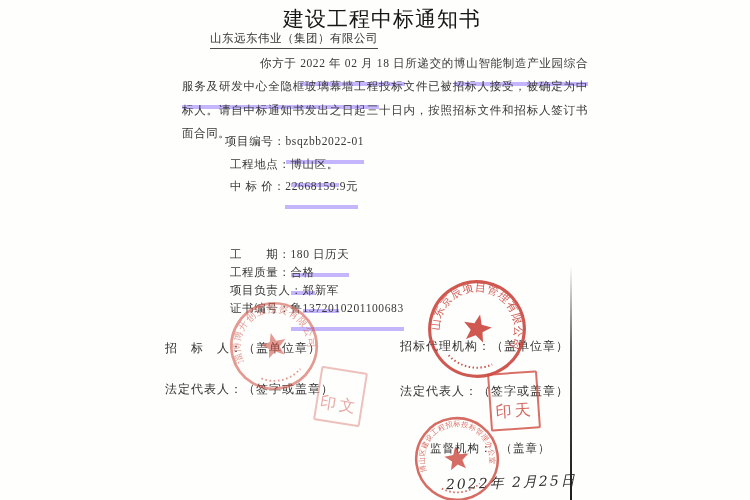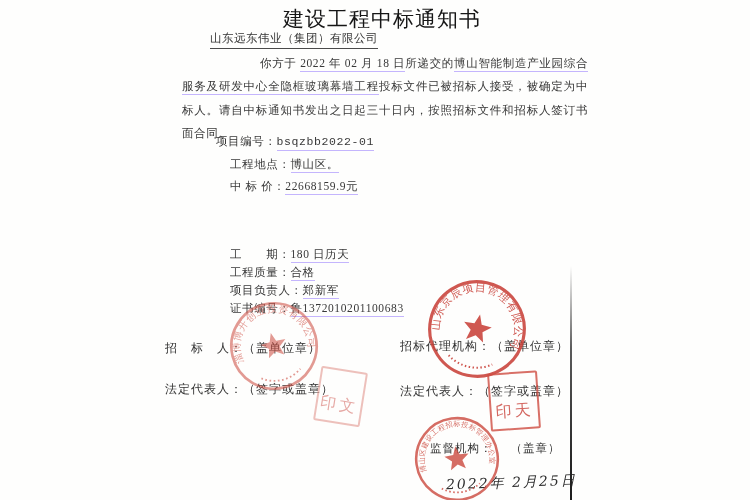--- a/index.html
+++ b/index.html
@@ -16,21 +16,21 @@
   }
   .recipient{
     position:absolute;left:210px;top:31px;font-size:11.5px;color:#353535;
     border-bottom:1px solid #4a4a4a;padding-bottom:2px;letter-spacing:.5px;
   }
   .para{
     position:absolute;left:182px;top:52px;width:406px;
     font-size:11.5px;line-height:23.4px;color:#383838;
     text-align:justify;text-indent:78px;letter-spacing:.6px;
   }
-  .u{border-bottom:1px solid #c4b5fd;padding-bottom:2px;}
+  .u{border-bottom:4px solid #c4b5fd;padding-bottom:13px;}
   .row{position:absolute;font-size:11.5px;color:#383838;white-space:nowrap;letter-spacing:.6px;}
   .scale{
     position:absolute;left:209px;top:195px;width:402px;
     font-size:11.5px;line-height:18.4px;color:#383838;
     text-align:justify;text-indent:21px;letter-spacing:.4px;
   }
   .sig{position:absolute;font-size:12px;color:#333;white-space:nowrap;letter-spacing:1px;}
   .date{
     position:absolute;left:446px;top:474px;font-size:14px;color:#2e2e2e;
     font-style:italic;letter-spacing:2px;transform:rotate(-2deg);
@@ -59,21 +59,21 @@
 <body>
 
 <div class="doc">
 
   <div class="title">建设工程中标通知书</div>
 
   <div class="recipient">山东远东伟业（集团）有限公司</div>
 
   <div class="para"><span>你方于 </span><span class="u">2022 年 02 月 18 日</span><span>所递交的</span><span class="u">博山智能制造产业园综合服务及研发中心全隐框玻璃幕墙工程</span><span>投标文件已被招标人接受，被确定为中标人。请自中标通知书发出之日起三十日内，按照招标文件和招标人签订书面合同。</span></div>
 
-  <div class="row" style="left:216px;top:134px;font-family:Liberation Mono, monospace;"><span>项目编号：</span><span class="u">bsqzbb2022-01</span></div>
+  <div class="row" style="left:225px;top:134px;"><span>项目编号：</span><span class="u">bsqzbb2022-01</span></div>
 
   <div class="row" style="left:230px;top:157px;"><span>工程地点：</span><span class="u">博山区。</span></div>
 
   <div class="row" style="left:230px;top:179px;text-align:center;"><span>中 标 价：</span><span class="u">22668159.9元</span></div>
 
 
   <div class="row" style="left:230px;top:247px;"><span>工　　期：</span><span class="u">180 日历天</span></div>
 
   <div class="row" style="left:230px;top:265px;"><span>工程质量：</span><span class="u">合格</span></div>
 
@@ -82,21 +82,21 @@
   <div class="row" style="left:230px;top:301px;"><span>证书编号：</span><span class="u">鲁1372010201100683</span></div>
 
   <div class="sig" style="left:400px;top:338px;"><span>招标代理机构：</span><span>（盖单位章）</span></div>
 
   <div class="sig" style="left:165px;top:340px;"><span>招　标　人：</span><span>（盖单位章）</span></div>
 
   <div class="sig" style="left:165px;top:381px;"><span>法定代表人：</span><span>（签字或盖章）</span></div>
 
   <div class="sig" style="left:400px;top:383px;"><span>法定代表人：</span><span>（签字或盖章）</span></div>
 
-  <div class="sig" style="left:430px;top:441px;font-size:11.5px;"><span>监督机构：</span><span style="margin-left:18px;">（盖章）</span></div>
+  <div class="sig" style="left:430px;top:441px;font-size:11.5px;"><span>监督机构：</span><span style="margin-left:8px;">（盖章）</span></div>
 
   <div class="date">2022年 2月25日</div>
 
   <svg class="seal" style="left:228px;top:300px;width:92px;height:92px;opacity:.58;transform:rotate(-14deg);" viewBox="0 0 110 110">
     <circle cx="55" cy="55" r="51" fill="none" stroke="#cf5348" stroke-width="3.2"></circle>
     <path id="arcA" d="M16,67 A40.8,40.8 0 1 1 94,67" fill="none"></path>
     <text font-size="12" fill="#cf5348" letter-spacing="0.6" font-family="Liberation Serif,serif"><textPath href="#arcA" startOffset="2">淄博博开创业投资有限公司</textPath></text>
     <polygon points="55,39 59,49.5 70.2,50.1 61.5,57.1 64.4,67.9 55,61.8 45.6,67.9 48.5,57.1 39.8,50.1 51,49.5" fill="#cf5348"></polygon>
     <path d="M31,89 A41,41 0 0 0 79,89" fill="none" stroke="#cf5348" stroke-width="2.2" stroke-dasharray="2 3"></path>
   </svg>

